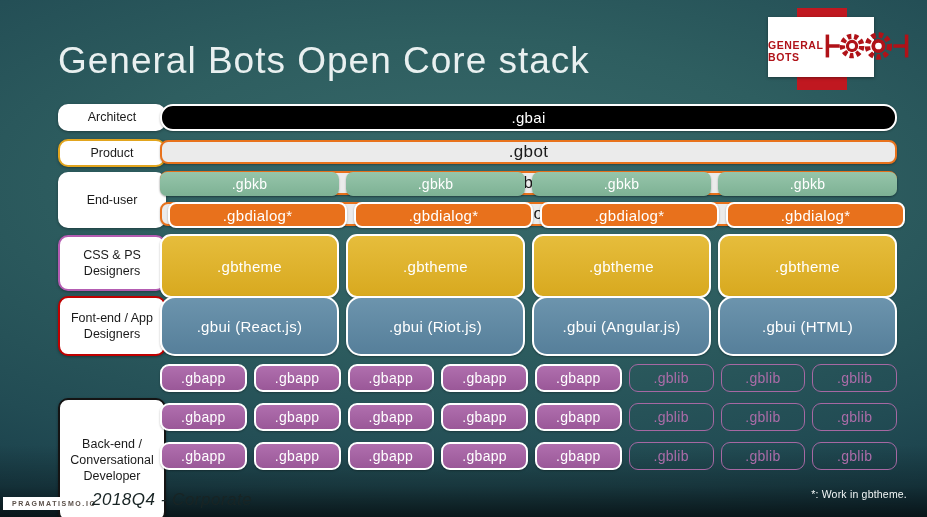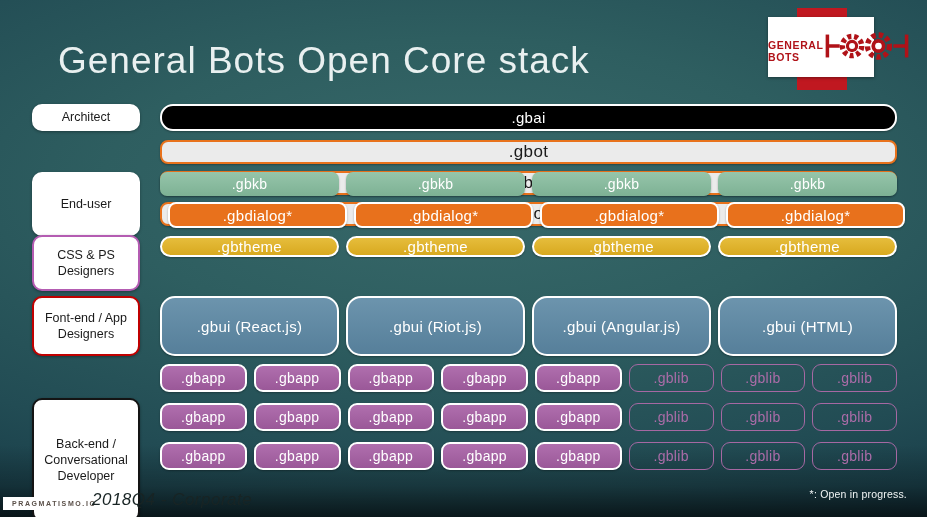--- a/index.html
+++ b/index.html
@@ -17,39 +17,39 @@
   
   .logo-ribbon{position:absolute;left:797px;top:8px;width:50px;height:82px;background:#c01820;}
   .logo-card{
     position:absolute;left:768px;top:17px;width:106px;height:60px;background:#ffffff;
     box-shadow:0 1px 3px rgba(0,0,0,.4);display:flex;flex-direction:row;align-items:center;
   }
   .logo-text{margin-top:7px;font-size:10.5px;font-weight:bold;letter-spacing:.6px;color:#b01218;}
   .logo-gears{margin-top:1px;}
   
   .role{
-    position:absolute;left:32px;width:108px;box-sizing:border-box;
+    position:absolute;left:58px;width:108px;box-sizing:border-box;
     background:#fff;color:#1a1a1a;border-radius:10px;
     display:flex;align-items:center;justify-content:center;text-align:center;
     font-size:12.5px;line-height:1.3;padding:2px 5px;
     box-shadow:0 1px 3px rgba(0,0,0,.35);
   }
   .role-architect{top:104px;height:27px;border:2px solid #ffffff;}
   .role-product{top:139px;height:28px;border:2px solid #e2a51e;}
-  .role-enduser{top:172px;height:64px;border:2px solid #ffffff;}
+  .role-enduser{top:172px;height:56px;border:2px solid #ffffff;}
   .role-css{top:235px;height:56px;border:2px solid #b45cb2;}
   .role-frontend{top:296px;height:60px;border:2px solid #c00000;}
   .role-backend{top:362px;height:124px;border:2px solid #141414;margin-top:36px;}
   
   .row{position:absolute;left:160px;width:737px;display:flex;gap:7px;}
   .row-gbai{top:104px;height:27px;}
   .row-gbot{top:140px;height:20px;flex-direction:column;}
   .row-gbkb{top:172px;height:24px;}
   .row-gbdialog{top:202px;height:26px;padding-left:8px;}
-  .row-gbtheme{top:226px;height:40px;align-items:center;}
+  .row-gbtheme{top:234px;height:64px;}
   .row-gbui{top:296px;height:60px;}
   .row-app1{top:364px;height:28px;}
   .row-app2{top:403px;height:28px;}
   .row-app3{top:442px;height:28px;}
   .btn{
     flex:1;display:flex;align-items:center;justify-content:center;
     box-sizing:border-box;color:#fff;letter-spacing:.3px;
     box-shadow:0 1px 2px rgba(0,0,0,.3);
   }
   .b-gbai{background:#000;border:2px solid #fff;border-radius:13px;font-size:15px;}
@@ -94,20 +94,21 @@
           <circle cx="63" cy="19" r="8" fill="#b01218" stroke="none"></circle>
           <circle cx="63" cy="19" r="3.8" fill="#ffffff" stroke="none"></circle>
           <line x1="80" y1="19" x2="95" y2="19" stroke-width="4"></line>
           <line x1="95" y1="6" x2="95" y2="32" stroke-width="4"></line>
         </g>
       </svg>
     </div>
   </div>
 
   <div class="role role-architect">Architect</div>
+  <div class="role role-product">Product</div>
   <div class="role role-enduser">End-user</div>
   <div class="role role-css">CSS &amp; PS Designers</div>
   <div class="role role-frontend">Font-end / App Designers</div>
   <div class="role role-backend">Back-end / Conversational Developer</div>
 
   <div class="row row-gbai">
     <div class="btn b-gbai">.gbai</div>
   </div>
 
   <div class="row row-gbot">
@@ -172,15 +173,15 @@
     <div class="btn b-gbapp">.gbapp</div>
     <div class="btn b-gbapp">.gbapp</div>
     <div class="btn b-gbapp">.gbapp</div>
     <div class="btn b-gblib">.gblib</div>
     <div class="btn b-gblib">.gblib</div>
     <div class="btn b-gblib">.gblib</div>
   </div>
 
   <div class="brand-badge">PRAGMATISMO.IO</div>
   <div class="footer-left">2018Q4 - Corporate</div>
-  <div class="footer-note">*: Open in progress.</div>
+  <div class="footer-note">*: Work in gbtheme.</div>
 
 </div>
 
 </body></html>

